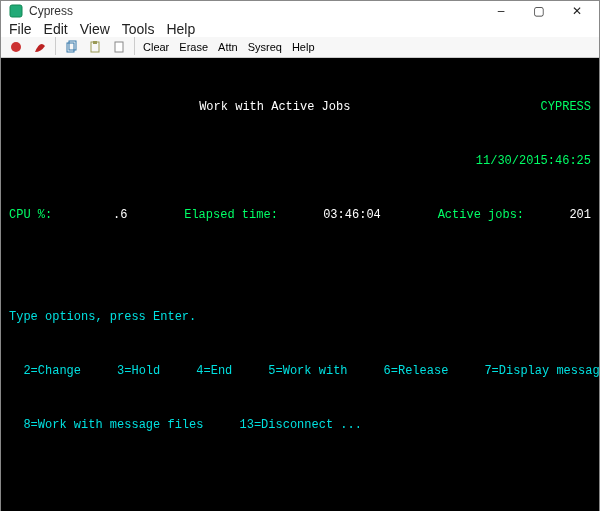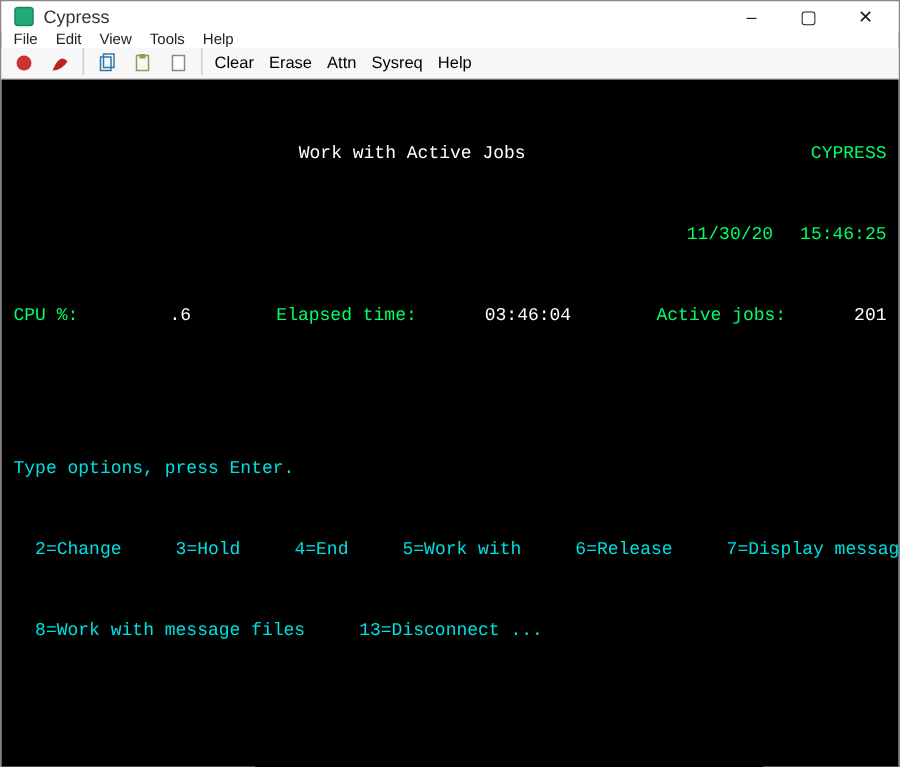--- a/index.html
+++ b/index.html
@@ -2,21 +2,21 @@
 <html><head>
 <meta charset="utf-8">
 <style>
   * { box-sizing: border-box; margin: 0; padding: 0; }
   body { width: 600px; height: 511px; font-family: "Consolas", "Courier New", monospace; background: #f0f0f0; overflow: hidden; }
   .window { width: 600px; height: 511px; border: 1px solid #888; background: #fff; display: flex; flex-direction: column; }
   .titlebar { height: 24px; display: flex; align-items: center; padding: 0 4px 0 8px; background: #fff; font-family: "Segoe UI", sans-serif; font-size: 12px; color: #333; }
   .titlebar .title { flex: 1; }
   .winbtns { display: flex; gap: 2px; }
   .winbtn { width: 36px; height: 20px; display: flex; align-items: center; justify-content: center; color: #222; cursor: pointer; font-family: "Segoe UI", sans-serif; }
-  .menubar { height: 20px; display: flex; align-items: center; gap: 12px; padding: 0 8px; font-family: "Segoe UI", sans-serif; font-size: 10px; color: #222; }
+  .menubar { height: 20px; display: flex; align-items: center; gap: 12px; padding: 0 8px; font-family: "Segoe UI", sans-serif; font-size: 14px; color: #222; }
   .menuitem { cursor: pointer; }
   .toolbar { height: 24px; display: flex; align-items: flex-start; gap: 2px; padding: 0 4px; background: #f7f7f7; border-bottom: 1px solid #ccc; font-family: "Segoe UI", sans-serif; font-size: 11px; }
   .tbtn { min-width: 20px; height: 20px; display: flex; align-items: center; justify-content: center; padding: 0 3px; border: 1px solid transparent; cursor: pointer; }
   .tsep { width: 1px; height: 18px; background: #ccc; margin: 0 2px; }
   .terminal { flex: 1; background: #000; color: #0f0; font-size: 12px; line-height: 18px; padding: 4px 8px 2px 8px; position: relative; white-space: pre; }
   .screen-title { color: #fff; text-align: center; }
   .cy-green  { color: #00ff66; }
   .cy-cyan   { color: #00e0e0; }
   .cy-white  { color: #fff; }
   .row { display: flex; }
@@ -86,21 +86,21 @@
     <div class="tbtn">Help</div>
   </div>
 
   <div class="terminal">
     <div class="row">
       <span style="flex:1"></span>
       <span class="screen-title">Work with Active Jobs</span>
       <span style="flex:1"></span>
       <span class="cy-green">CYPRESS</span>
     </div>
-    <div class="row" style="justify-content:flex-end; gap:18px;">
+    <div class="row" style="justify-content:flex-end; ">
       <span class="cy-green">11/30/20</span>
       <span class="cy-green">15:46:25</span>
     </div>
     <div class="row" style="gap:14px;">
       <span class="cy-green">CPU %:</span>
       <span style="width:34px"></span>
       <span class="cy-white">.6</span>
       <span style="width:30px"></span>
       <span class="cy-green">Elapsed time:</span>
       <span style="width:18px"></span>

